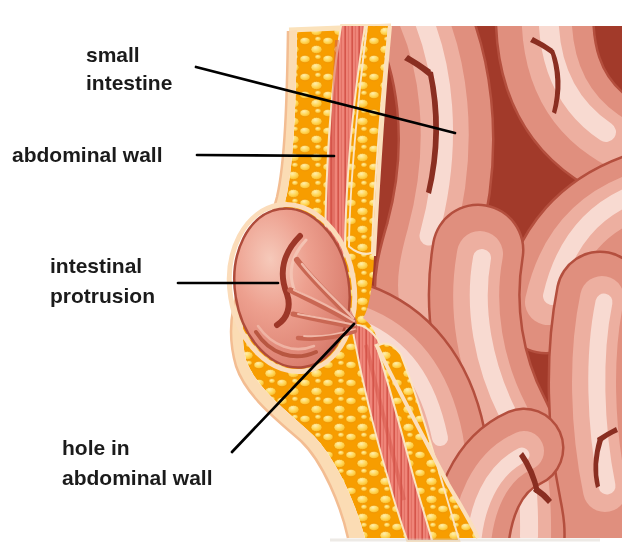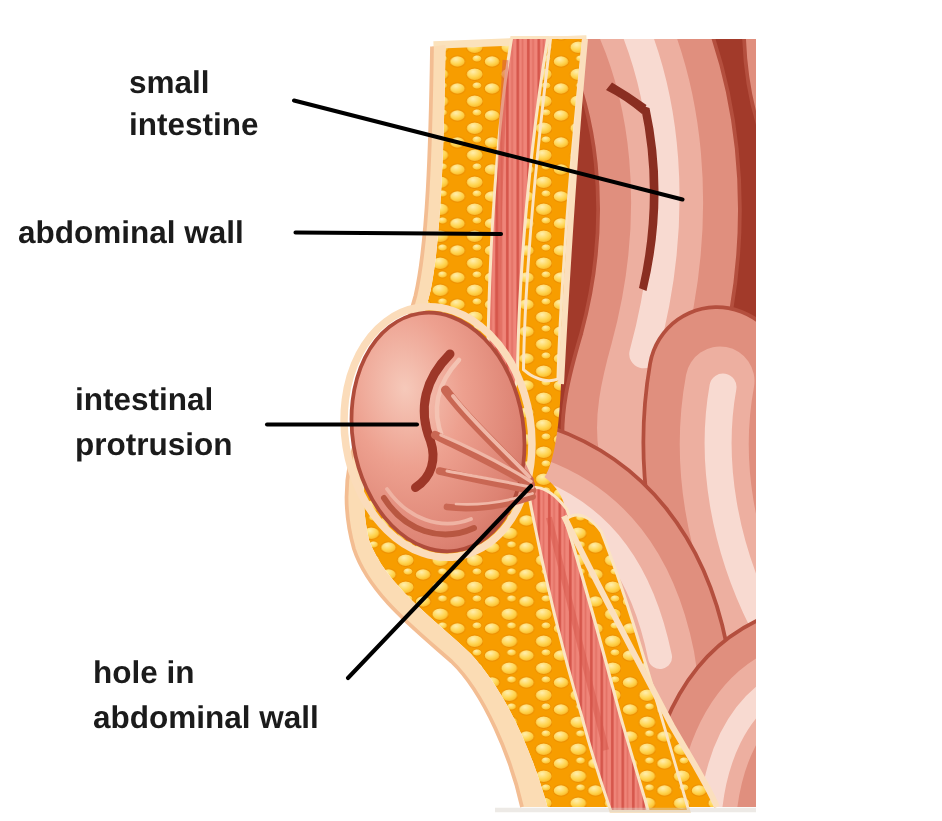--- a/index.html
+++ b/index.html
@@ -1,18 +1,18 @@
 <!DOCTYPE html>
 <html><head>
 <meta charset="utf-8">
 <style>
   html,body{margin:0;padding:0;background:#ffffff;}
   .stage{
     position:relative;
-    width:504px;height:547px;
+    width:628px;height:547px;
     background:#ffffff;
     font-family:"Liberation Sans", sans-serif;
     overflow:hidden;
   }
   svg{display:block;}
   .lbl{
     font-family:"Liberation Sans", sans-serif;
     font-weight:700;
     font-size:21px;
     fill:#1b1b1b;

